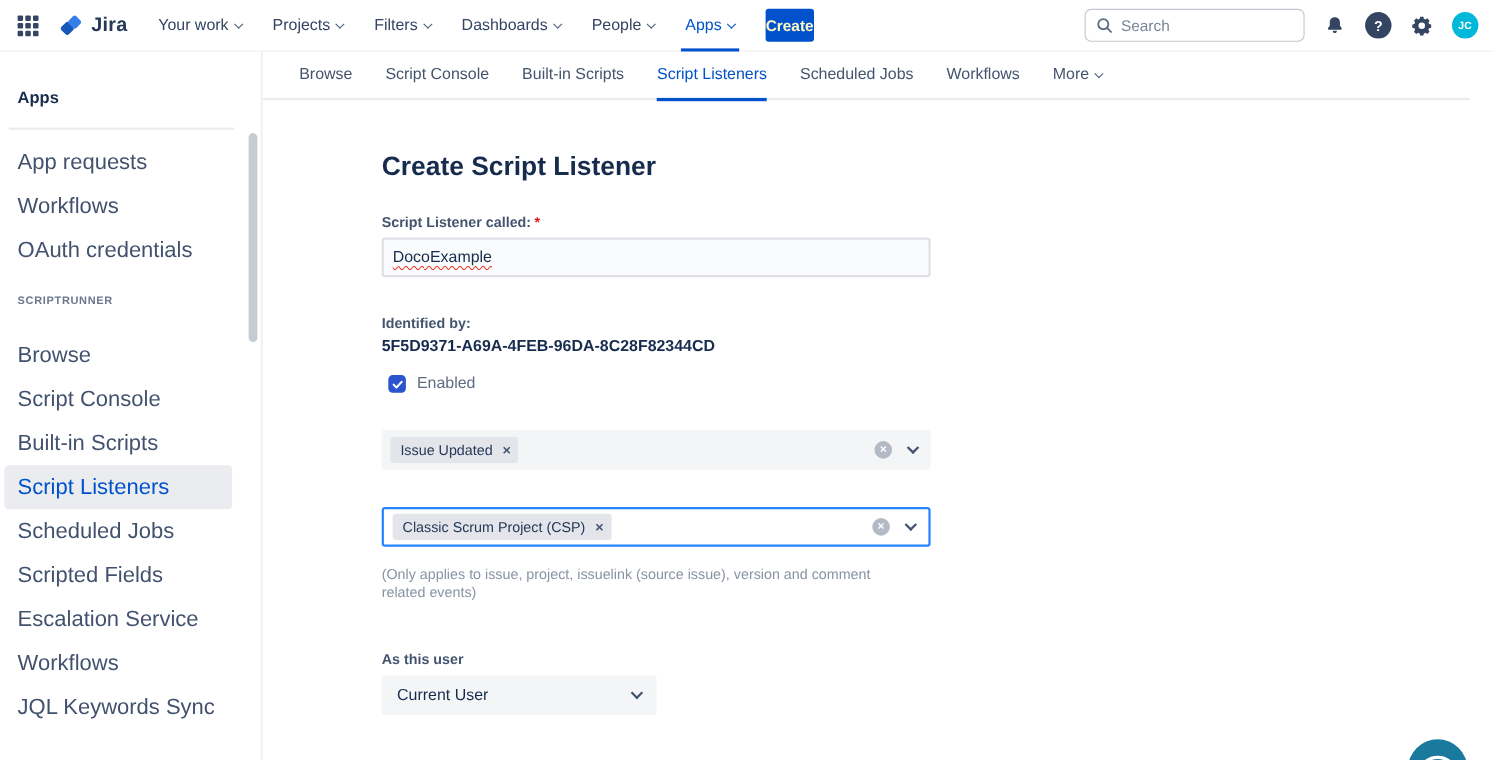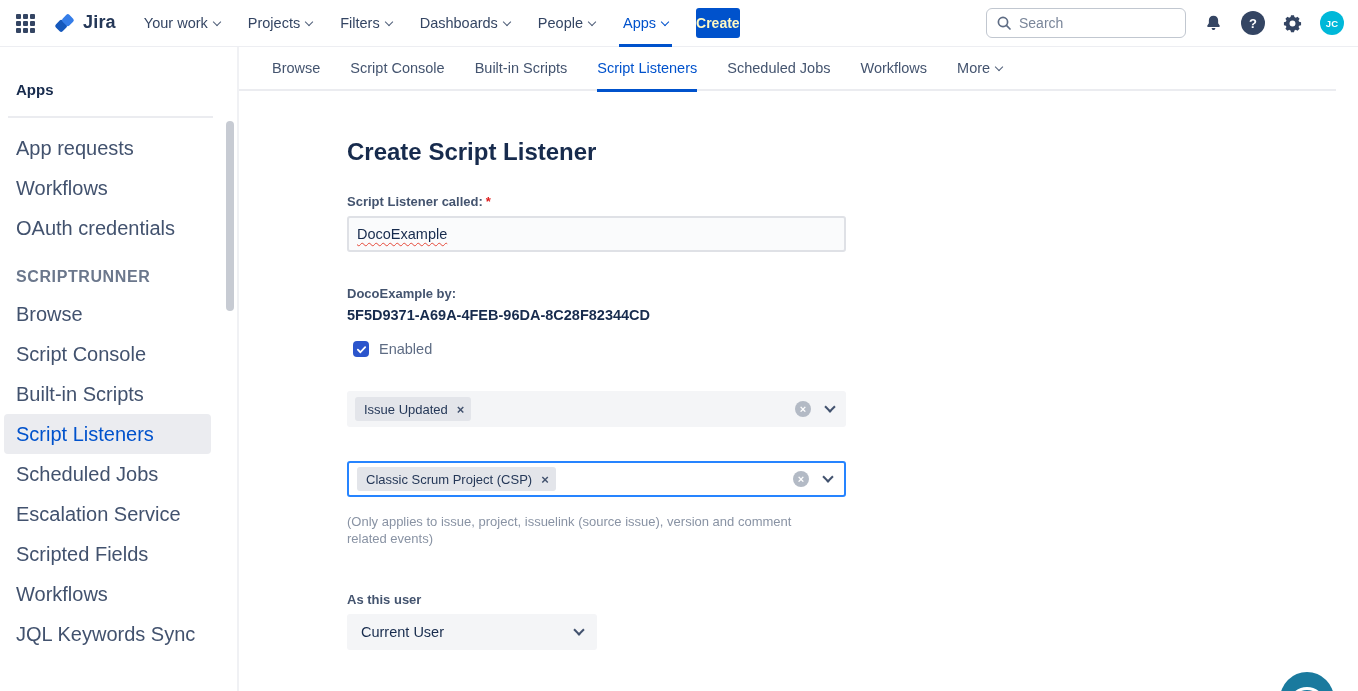--- a/index.html
+++ b/index.html
@@ -52,21 +52,21 @@
   
   .sb-title{ margin:34px 0 0 16px; font-size:15px; font-weight:700; color:#172B4D; }
   .sb-divider{ border:none; border-top:2px solid #EBECF0; margin:18px 24px 0 8px; }
   .sb-list{ margin-top:10px; }
   .sb-item{
     height:40px; display:flex; align-items:center;
     margin:0 26px 0 4px; padding-left:12px; border-radius:4px;
     font-size:20px; color:#42526E; cursor:pointer; white-space:nowrap;text-align:right;
   }
   .sb-item.selected{ background:#EBECF0; color:#0052CC; }
-  .sb-section{ margin:20px 0 8px 16px; font-size:16px; font-weight:700; letter-spacing:.6px; color:#6B778C; }
+  .sb-section{ margin:20px 0 24px 16px; font-size:10px; font-weight:700; letter-spacing:.6px; color:#6B778C; }
   .sb-scrollthumb{ position:absolute; top:74px; right:3px; width:8px; height:190px; background:#C7CBD3; border-radius:4px; }
 
   
   .tabbar{
     display:flex; align-items:center; gap:30px; height:44px;
     padding-left:33px; margin-right:22px; border-bottom:2px solid #EBECF0;
   }
   .tab{ position:relative; height:44px; display:flex; align-items:center; gap:6px; font-size:14.5px; font-weight:500; color:#44546F; cursor:pointer; white-space:nowrap;}
   .tab .chev{ width:6px; height:6px; border-width:0 1.5px 1.5px 0; border-style:solid; border-color:#505F79; transform:rotate(45deg); margin-top:-3px;}
   .tab.active{ color:#0052CC; }
@@ -207,22 +207,22 @@
       <div class="sb-item">Workflows</div>
       <div class="sb-item">OAuth credentials</div>
     </div>
     <div class="sb-section">SCRIPTRUNNER</div>
     <div class="sb-list" style="margin-top:0;">
       <div class="sb-item">Browse</div>
       <div class="sb-item">Script Console</div>
       <div class="sb-item">Built-in Scripts</div>
       <div class="sb-item selected">Script Listeners</div>
       <div class="sb-item">Scheduled Jobs</div>
+      <div class="sb-item">Scripted Fields</div>
       <div class="sb-item">Escalation Service</div>
-      <div class="sb-item">Scripted Fields</div>
       <div class="sb-item">Workflows</div>
       <div class="sb-item">JQL Keywords Sync</div>
     </div>
     <div class="sb-scrollthumb"></div>
   </aside>
 
   <main class="main">
     <div class="tabbar">
       <div class="tab">Browse</div>
       <div class="tab">Script Console</div>
@@ -239,21 +239,21 @@
     <div class="content">
       <h1 class="page-title">Create Script Listener</h1>
 
       <div class="field-label">
         <span>Script Listener called:</span><span class="req">*</span>
       </div>
       <div class="text-input">
         <span class="val">DocoExample</span>
       </div>
 
-      <div class="field-label" style="margin-bottom:6px;">DocoExample by:</div>
+      <div class="field-label" style="margin-bottom:6px;">Identified by:</div>
       <div class="uuid-val">5F5D9371-A69A-4FEB-96DA-8C28F82344CD</div>
 
       <div class="check-row">
         <span class="checkbox">
           <svg width="11" height="11" viewBox="0 0 12 12">
               <path d="M2 6.2 4.8 9 10 3.4" fill="none" stroke="#fff" stroke-width="2" stroke-linecap="round" stroke-linejoin="round"></path>
             </svg>
         </span>
         <span class="check-label">Enabled</span>
       </div>

